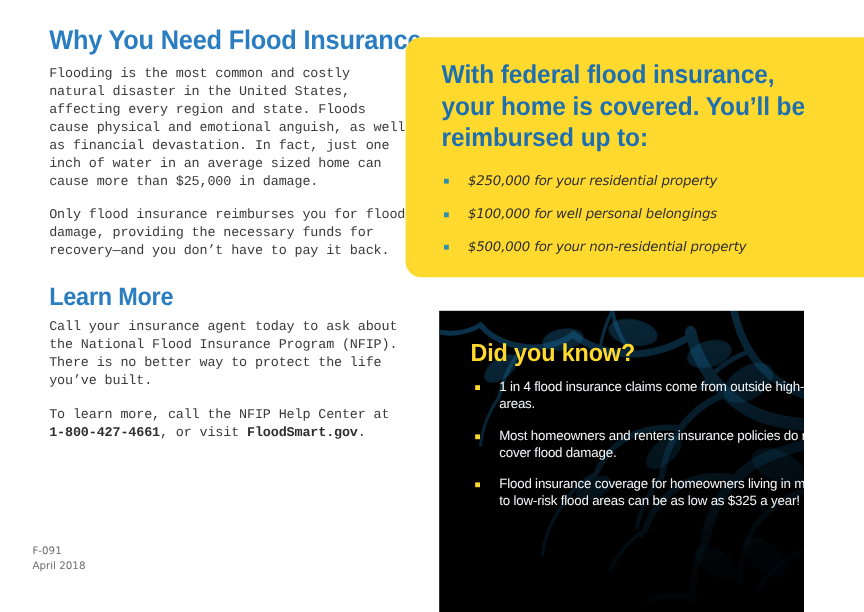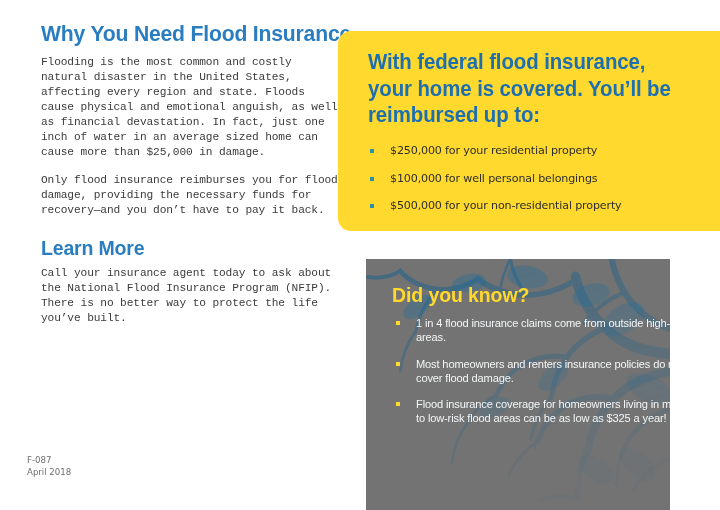--- a/index.html
+++ b/index.html
@@ -115,20 +115,21 @@
   }
 
   .yellow-list {
     position: absolute;
     left: 30px;
     top: 113px;
     width: 345px;
     margin: 0;
     padding: 0;
     list-style: none;
+    font-style: italic;
   }
 
   .yellow-list li {
     position: relative;
     padding-left: 22px;
     font-family: "DejaVu Sans", sans-serif;
     font-size: 11.1px;
     line-height: 14px;
     color: #2e2e2e;
     margin-bottom: 13.5px;
@@ -145,21 +146,21 @@
     display: block;
   }
 
   
   .blue-panel {
     position: absolute;
     left: 366px;
     top: 259px;
     width: 304px;
     height: 251px;
-    background: #737373;
+    background: #000000;
     overflow: hidden;
   }
 
   
   .tree-wm {
     position: absolute;
     inset: 0;
     width: 100%;
     height: 100%;
     opacity: 1;
@@ -222,24 +223,25 @@
 
     <p class="body-p">Flooding is the most common and costly natural disaster in the United States, affecting every region and state. Floods cause physical and emotional anguish, as well as financial devastation. In fact, just one inch of water in an average sized home can cause more than $25,000 in damage.</p>
 
 
     <p class="body-p tight">Only flood insurance reimburses you for flood damage, providing the necessary funds for recovery—and you don’t have to pay it back.</p>
 
     <h2 class="h2">Learn More</h2>
 
     <p class="body-p">Call your insurance agent today to ask about the National Flood Insurance Program (NFIP). There is no better way to protect the life you’ve built.</p>
 
+    <p class="body-p"><span>To learn more, call the NFIP Help Center at </span><b>1-800-427-4661</b><span>, or visit </span><b>FloodSmart.gov</b><span>.</span></p>
   </div>
 
   <div class="footer-note">
-    <div>F-087</div>
+    <div>F-091</div>
     <div>April 2018</div>
   </div>
 
   <div class="yellow-panel">
     <div class="yellow-head">With federal flood insurance, your home is covered. You’ll be reimbursed up to:</div>
 
     <ul class="yellow-list">
       <li>
         <span class="bullet"></span>
         <span>$250,000 for your residential property</span>

